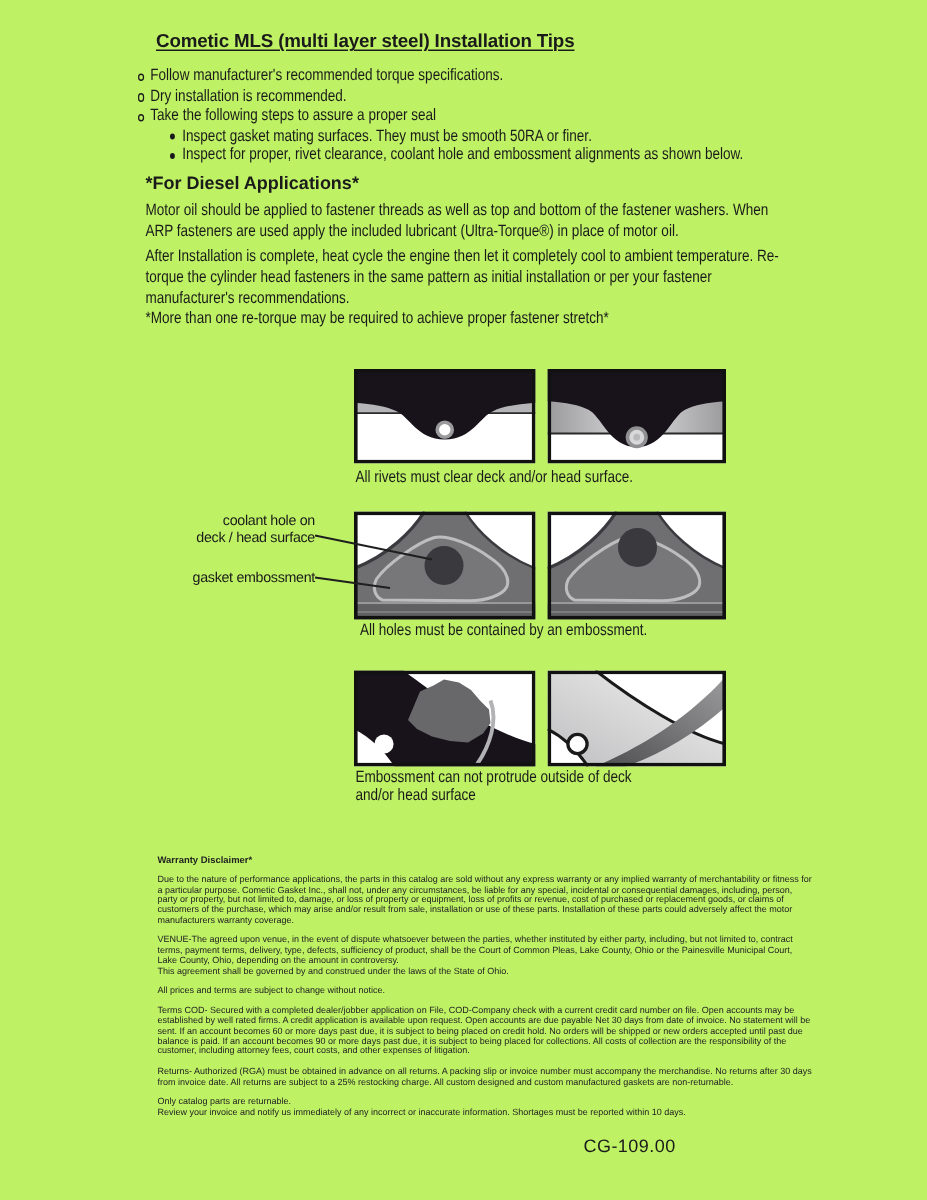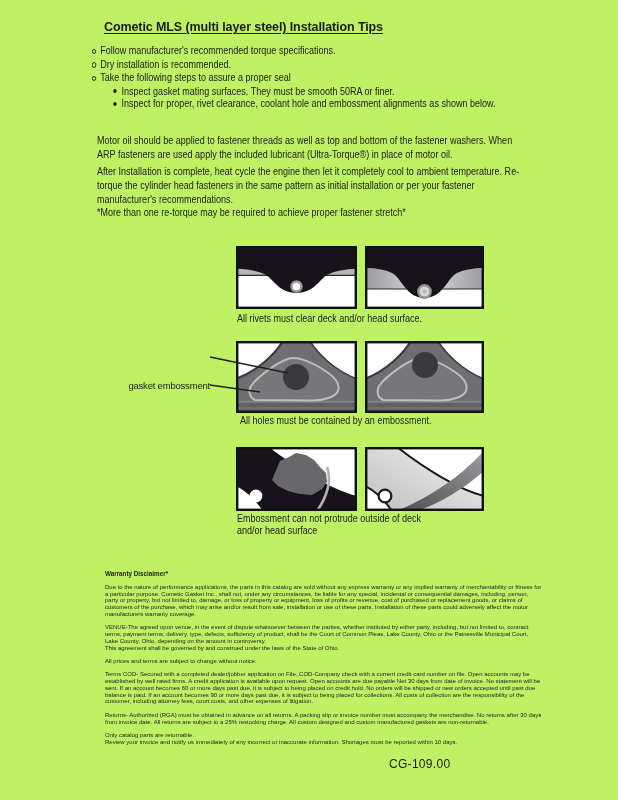--- a/index.html
+++ b/index.html
@@ -65,20 +65,21 @@
     <div class="tip l2">
       <span class="mk mk-dot"></span>
       <span>Inspect gasket mating surfaces.  They must be smooth 50RA or finer.</span>
     </div>
     <div class="tip l2">
       <span class="mk mk-dot"></span>
       <span>Inspect for proper, rivet clearance, coolant hole and embossment alignments as shown below.</span>
     </div>
   </div>
 
+  <h2 class="abs diesel-h">*For Diesel Applications*</h2>
   <p class="abs body-p cond p1">Motor oil should be applied to fastener threads as well as top and bottom of the fastener washers. When ARP fasteners are used apply the included lubricant (Ultra-Torque®) in place of motor oil.</p>
   <p class="abs body-p cond p2">After Installation is complete, heat cycle the engine then let it completely cool to ambient temperature. Re-torque the cylinder head fasteners in the same pattern as initial installation or per your fastener manufacturer's recommendations.</p>
   <p class="abs body-p cond p3">*More than one re-torque may be required to achieve proper fastener stretch*</p>
 
   <div class="abs figlabel" style="left:236px; top:230px;">RIGHT</div>
   <div class="abs figlabel" style="left:364px; top:230px;">WRONG</div>
 
   <svg class="abs figbox" style="left:236px; top:246px;" width="121" height="63" viewBox="0 0 121 63">
     <rect width="121" height="63" fill="#ffffff"></rect>
     <rect x="0" y="22" width="121" height="7.5" fill="#b5b5b7"></rect>
@@ -100,20 +101,24 @@
     <rect x="0" y="20" width="119" height="23" fill="url(#wedge1)"></rect>
     <line x1="0" y1="43" x2="119" y2="43" stroke="#2a2a2a" stroke-width="1.2"></line>
     <path d="M0,0 H119 V21.5 C106,22.5 98,24 92,27 C83,31 78,52 59.5,52 C41,52 36,31 27,27 C21,24 13,22.5 0,21.5 Z" fill="#18131b"></path>
     <circle cx="59.5" cy="45.5" r="6.2" fill="#d8d8da" stroke="#909092" stroke-width="2.4"></circle>
     <circle cx="59.5" cy="45.5" r="2.3" fill="#b9b9bb"></circle>
     <rect x="1.2" y="1.2" width="116.6" height="60.6" fill="none" stroke="#111111" stroke-width="2.4"></rect>
   </svg>
 
   <div class="abs figcap cond" style="left:237px; top:312px;">All rivets must clear deck and/or head surface.</div>
 
+  <div class="abs callout" style="left:98px; top:342px;">
+    <div>coolant hole on</div>
+    <div>deck / head surface</div>
+  </div>
   <div class="abs callout" style="left:98px; top:380px;text-align:right;">gasket embossment</div>
 
   <div class="abs figlabel" style="left:236px; top:327px;">RIGHT</div>
   <div class="abs figlabel" style="left:364px; top:327px;">WRONG</div>
 
   <svg class="abs figbox" style="left:236px; top:341px;" width="121" height="72" viewBox="0 0 121 72">
     <rect width="121" height="72" fill="#6f6f71"></rect>
     <path d="M0,0 H47 C39,13 23,29 0,38 Z" fill="#ffffff"></path>
     <path d="M74,0 H121 V38 C98,29 82,13 74,0 Z" fill="#ffffff"></path>
     <path d="M47,0 C39,13 23,29 0,38" stroke="#3b3b3f" stroke-width="2.2" fill="none"></path>

